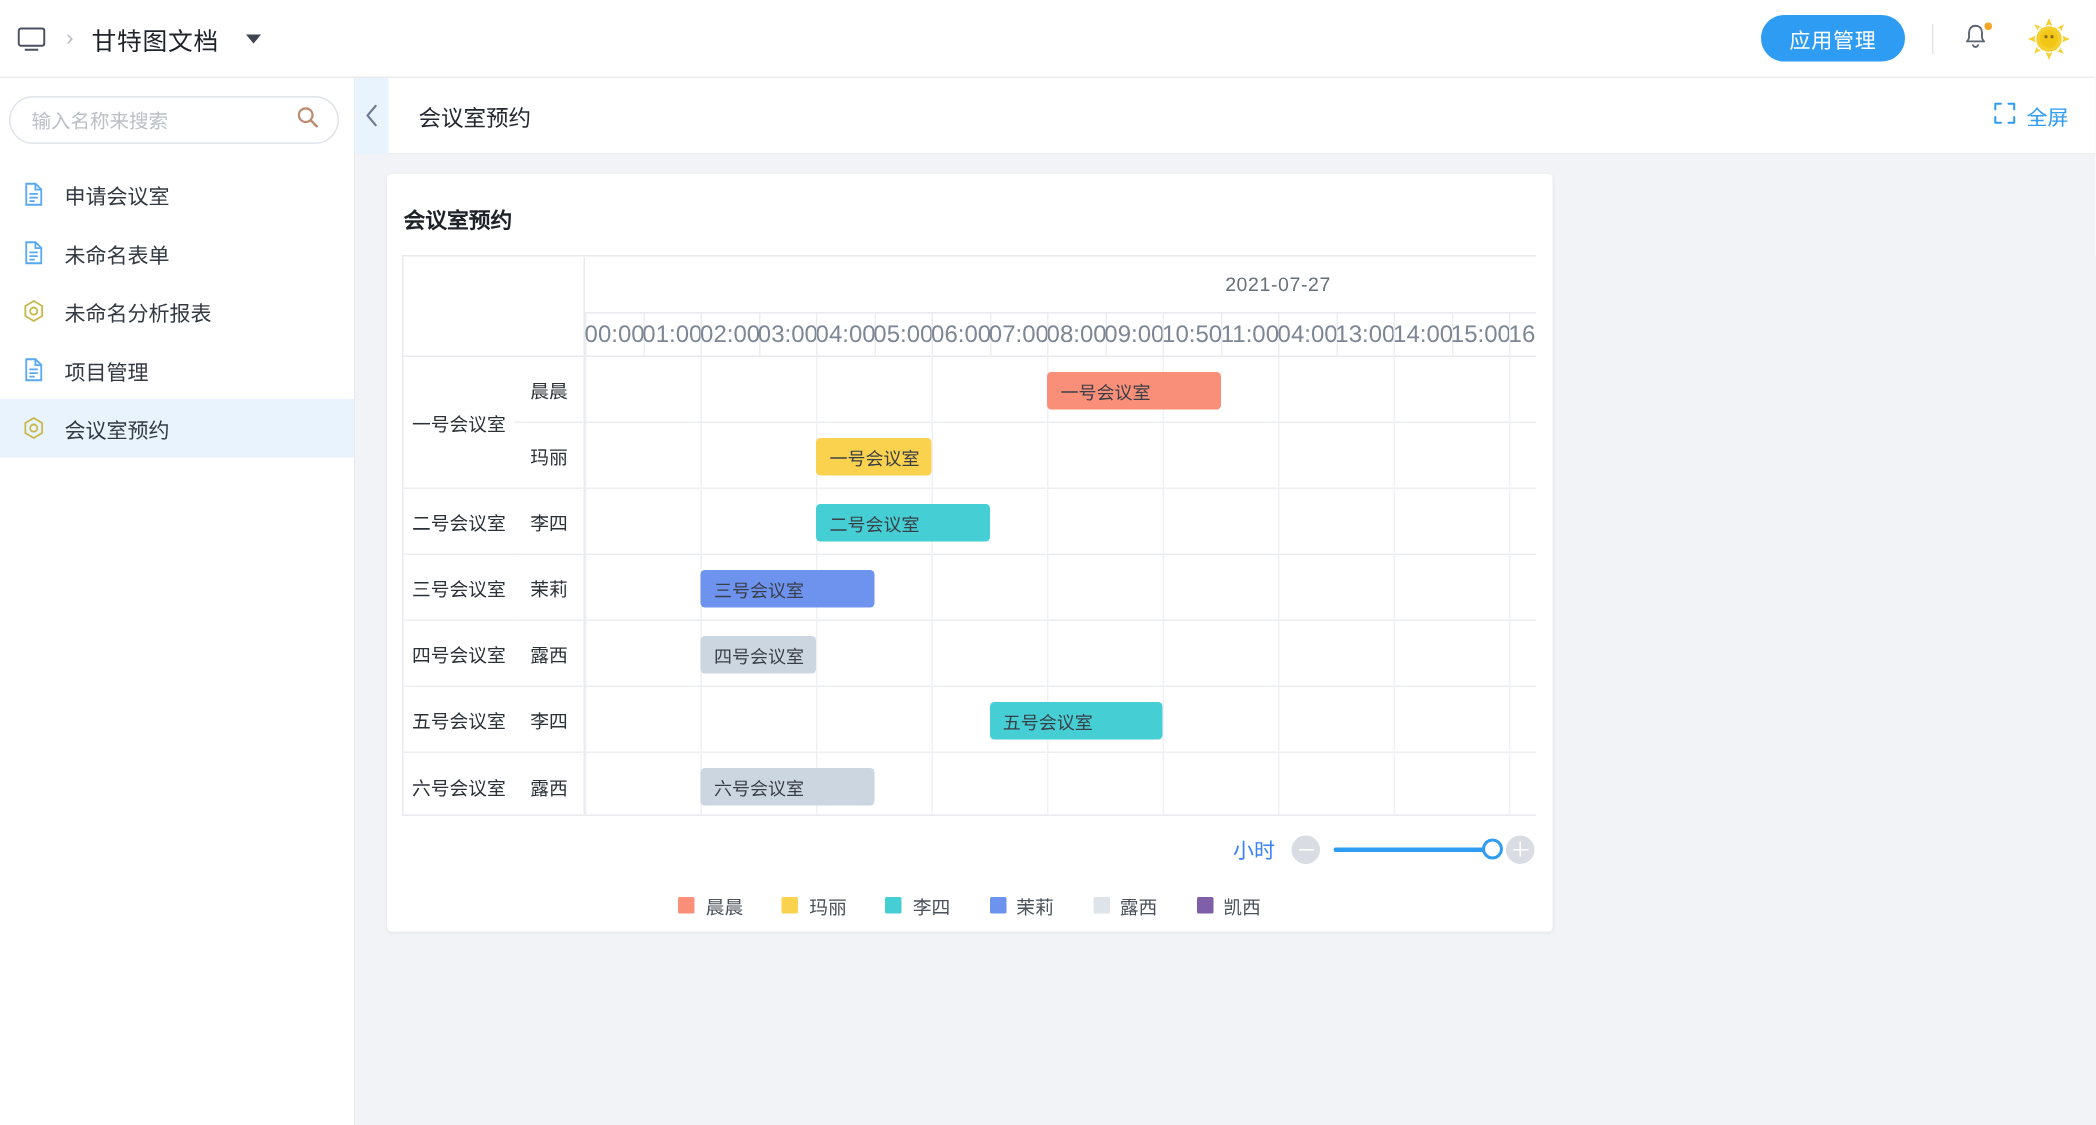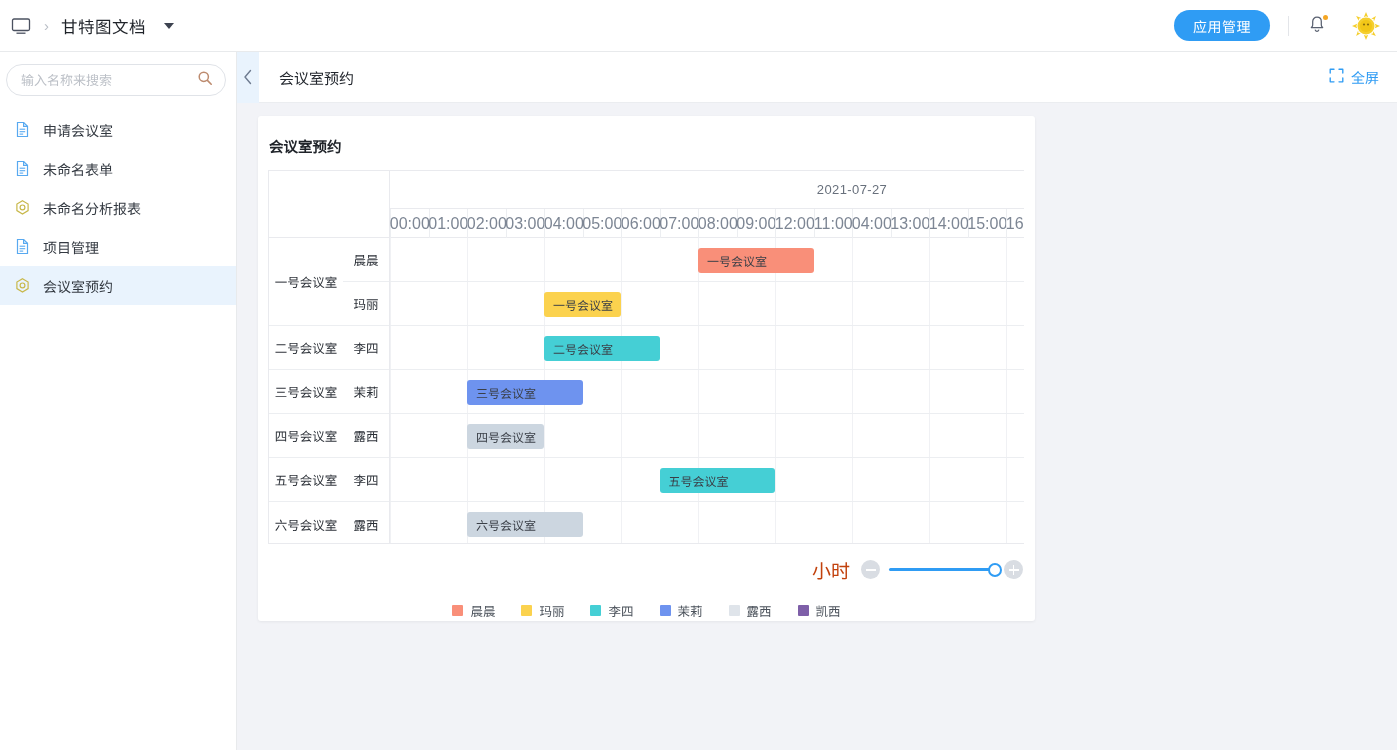--- a/index.html
+++ b/index.html
@@ -172,21 +172,21 @@
     display: flex; align-items: center; padding-left: 9px;
     font-size: 12px; color: #3a3f47; white-space: nowrap;
     cursor: pointer;
   }
 
   
   .slider-row {
     display: flex; align-items: center; justify-content: flex-end;
     margin: 12px 12px 0 0; gap: 9px;
   }
-  .slider-label { font-size: 19px; color: #c2410c; margin-right: 2px; }
+  .slider-label { font-size: 14px; color: #3b82f6; margin-right: 2px; }
   .circ-btn {
     width: 19px; height: 19px; border-radius: 50%;
     background: #d9dde3; position: relative; cursor: pointer; flex:0 0 19px;
   }
   .circ-btn::before {
     content:''; position:absolute; left:4.5px; top:9px;
     width:10px; height:1.6px; background:#fff;
   }
   .circ-btn.plus::after {
     content:''; position:absolute; left:8.7px; top:4.5px;
@@ -386,21 +386,21 @@
                   <div class="hour-cell">00:00</div>
                   <div class="hour-cell">01:00</div>
                   <div class="hour-cell">02:00</div>
                   <div class="hour-cell">03:00</div>
                   <div class="hour-cell">04:00</div>
                   <div class="hour-cell">05:00</div>
                   <div class="hour-cell">06:00</div>
                   <div class="hour-cell">07:00</div>
                   <div class="hour-cell">08:00</div>
                   <div class="hour-cell">09:00</div>
-                  <div class="hour-cell">12:00</div>
+                  <div class="hour-cell">10:50</div>
                   <div class="hour-cell">11:00</div>
                   <div class="hour-cell">04:00</div>
                   <div class="hour-cell">13:00</div>
                   <div class="hour-cell">14:00</div>
                   <div class="hour-cell">15:00</div>
                   <div class="hour-cell">16:00</div>
                 </div>
               <div class="rows-area" id="rows-area">
                   <div class="grow" style="height: 44px;">
                     <span class="vline" style="left: 0px;"></span>

